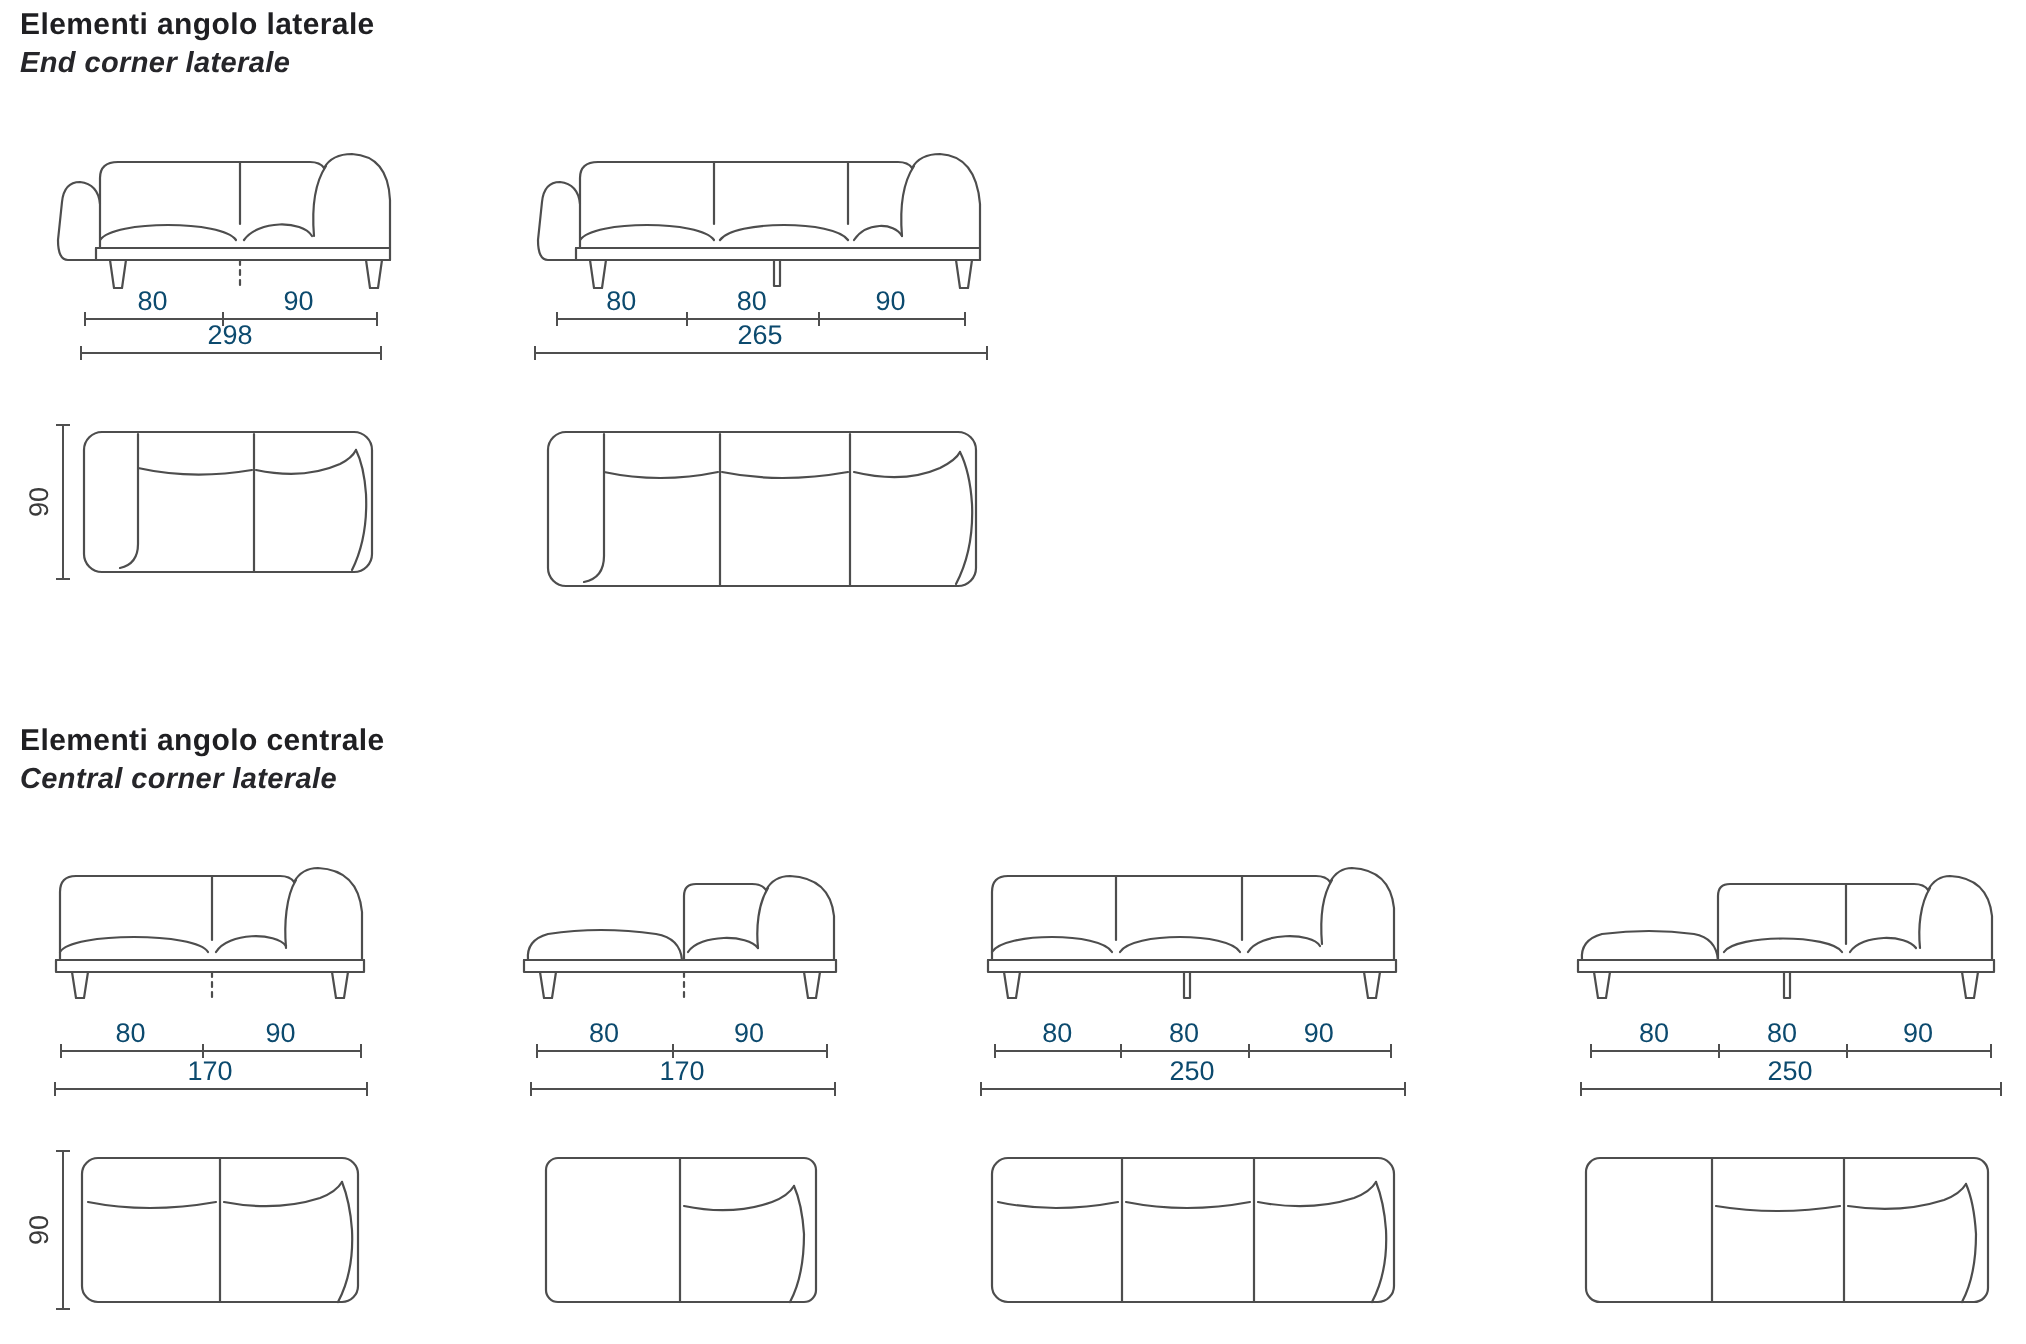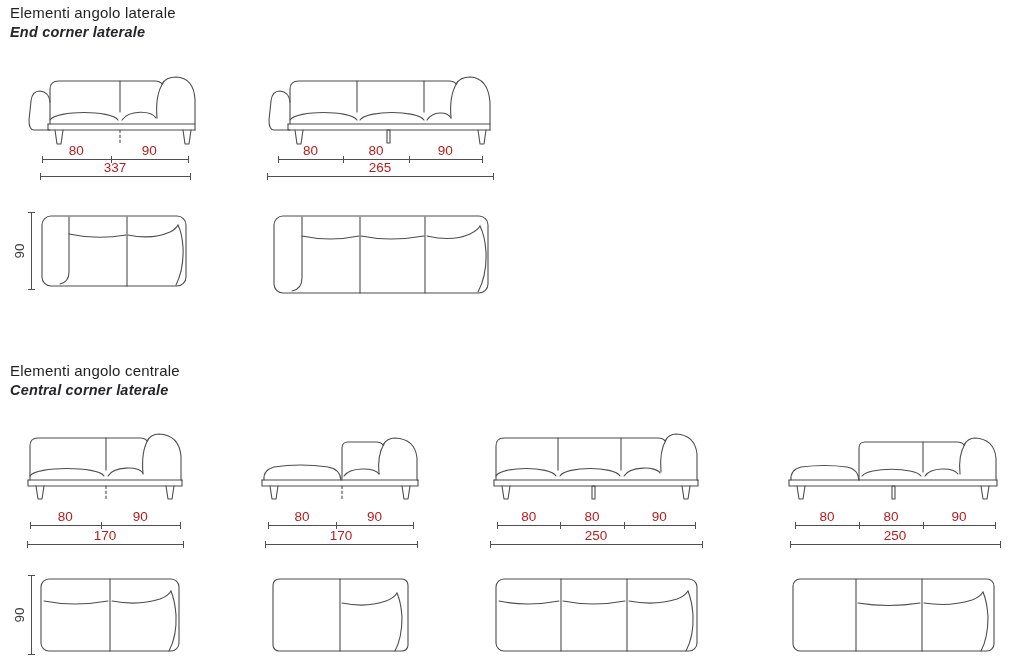--- a/index.html
+++ b/index.html
@@ -1,29 +1,29 @@
 <!DOCTYPE html>
 <html><head>
 <meta charset="utf-8">
 <style>
   html,body{margin:0;padding:0;}
   body{
     width:1013px;height:672px;position:relative;background:#ffffff;
     font-family:"Liberation Sans", sans-serif;color:#3c3c3c;overflow:hidden;
   }
-  .sec-title{position:absolute;font-size:15px;font-weight:400;color:#1f1f22;letter-spacing:.2px;}
+  .sec-title{position:absolute;font-size:15px;font-weight:700;color:#1f1f22;letter-spacing:.2px;}
   .sec-sub{position:absolute;font-size:14.5px;font-weight:700;font-style:italic;color:#26262a;letter-spacing:.2px;}
   .fig{position:absolute;}
   .fig svg{display:block;}
   svg .ln{fill:none;stroke:#4d4d4d;stroke-width:1.1;stroke-linecap:round;stroke-linejoin:round;}
   
   .dimrow{position:absolute;height:16px;}
   .dimrow .line{position:absolute;left:0;right:0;bottom:0;height:0;border-top:1px solid #4f4f4f;}
   .dimrow .tick{position:absolute;bottom:-3px;width:1px;height:7px;background:#4f4f4f;}
-  .dimrow .lbl{position:absolute;bottom:2px;transform:translateX(-50%);font-size:13.5px;color:#b91c1c;white-space:nowrap;}
+  .dimrow .lbl{position:absolute;bottom:2px;transform:translateX(-50%);font-size:13.5px;color:#0c4a6e;white-space:nowrap;}
   
   .vdim{position:absolute;width:24px;}
   .vdim .vline{position:absolute;right:4px;top:0;bottom:0;width:1px;background:#4f4f4f;}
   .vdim .vtick{position:absolute;right:1px;width:7px;height:1px;background:#4f4f4f;}
   .vdim .vlbl{position:absolute;top:50%;right:9px;transform:translateY(-50%) rotate(-90deg);font-size:13.5px;color:#3a3a3a;}
 </style>
 </head>
 <body>
 
 <div class="sec-title" style="left:10px;top:4px;">Elementi angolo laterale</div>
@@ -51,21 +51,21 @@
     <div class="tick" style="left:0%;"></div>
     <div class="tick" style="left:47.06%;"></div>
     <div class="tick" style="left:100%;"></div>
     <span class="lbl" style="left:23.5%;">80</span>
     <span class="lbl" style="left:73.5%;">90</span>
   </div>
   <div class="dimrow" style="left:15px;top:89px;width:150px;">
     <div class="line"></div>
     <div class="tick" style="left:0%;"></div>
     <div class="tick" style="left:100%;"></div>
-    <span class="lbl" style="left:50%;">337</span>
+    <span class="lbl" style="left:50%;">298</span>
   </div>
 </div>
 
 <div class="fig" style="left:265px;top:72px;width:230px;height:112px;">
   <svg width="230" height="78" viewBox="0 0 230 78">
     <g class="ln">
       <path d="M25,52 V17 Q25,9 34,9 H184 Q189,9 191,12"></path>
       <path d="M191,12 Q195,5 205,5 Q223,6 225,30 V58"></path>
       <path d="M192,11 C186,20 185,34 186,46"></path>
       <path d="M92,9 V40"></path>

